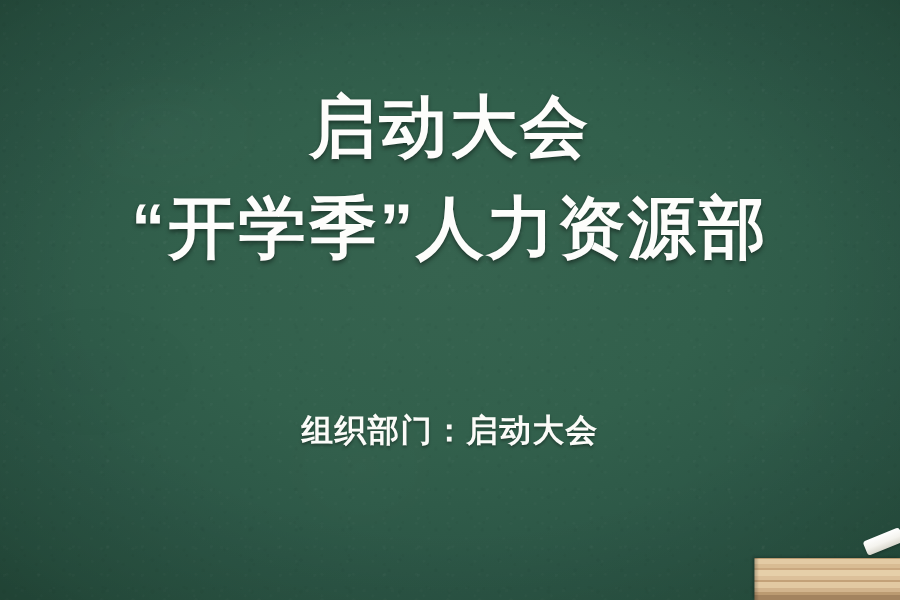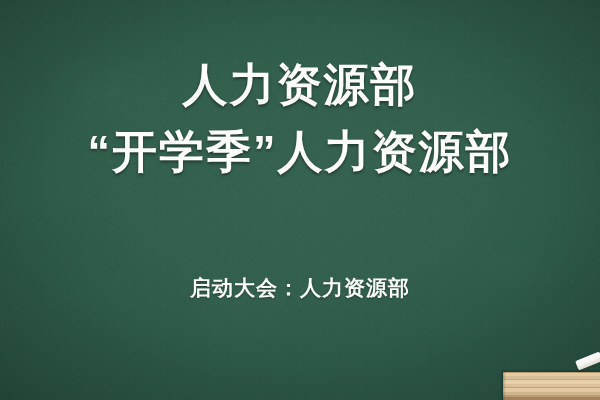--- a/index.html
+++ b/index.html
@@ -177,24 +177,24 @@
 <div class="slide">
 
   <div class="board-base"></div>
   <div class="board-noise"></div>
   <div class="board-smudge"></div>
   <div class="board-vignette"></div>
 
   <div class="content">
 
     <div class="title-block">
-      <div class="title-line title-line-1">人力资源部</div>
+      <div class="title-line title-line-1">启动大会</div>
       <div class="title-line title-line-2">“开学季”人力资源部</div>
     </div>
 
-    <div class="subtitle">启动大会：人力资源部</div>
+    <div class="subtitle">组织部门：启动大会</div>
 
   </div>
 
   <div class="chalk-ledge"></div>
   <div class="chalk-stick"></div>
 
 </div>
 
 </body></html>

